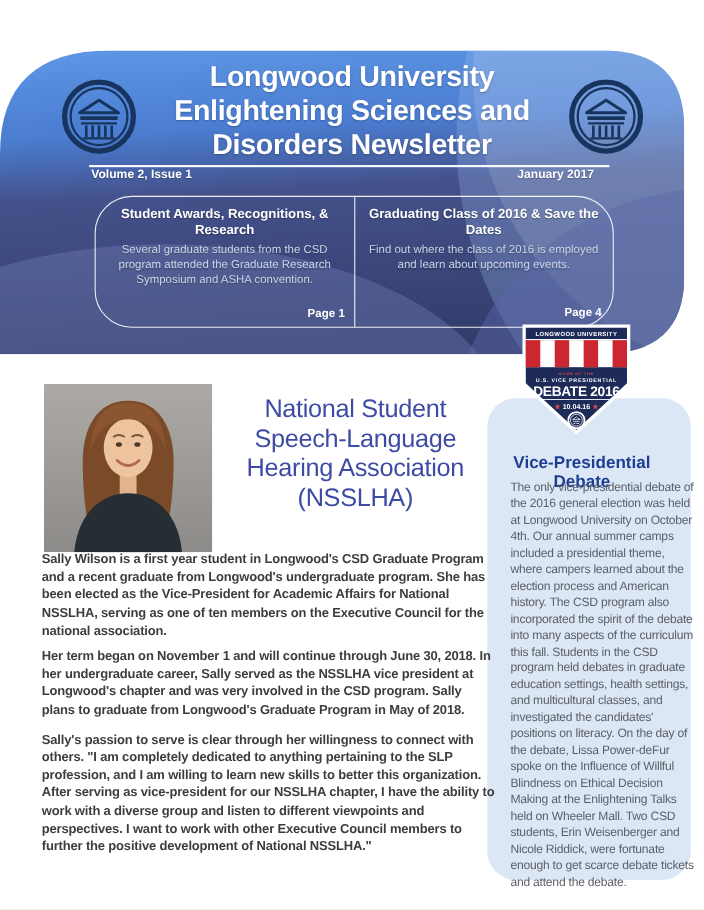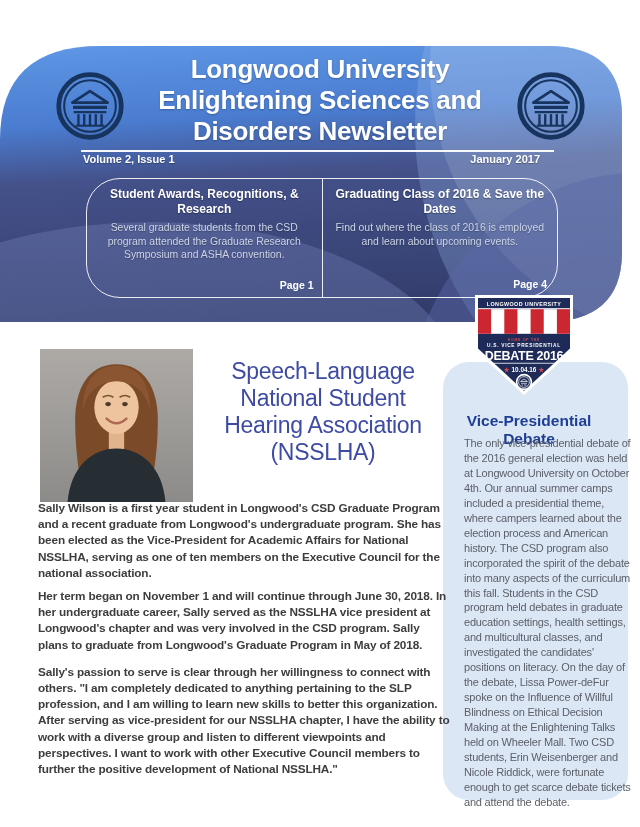--- a/index.html
+++ b/index.html
@@ -187,22 +187,22 @@
       <ellipse cx="44.5" cy="36" rx="1.8" ry="1.4" fill="#4d3a28"></ellipse>
       <ellipse cx="55.5" cy="36" rx="1.8" ry="1.4" fill="#4d3a28"></ellipse>
       <path d="M41,31.5 q3.5,-2.2 7,0" fill="none" stroke="#7a5635" stroke-width="1.1"></path>
       <path d="M52,31.5 q3.5,-2.2 7,0" fill="none" stroke="#7a5635" stroke-width="1.1"></path>
       <path d="M43.5,45.5 q6.5,6 13,0" fill="none" stroke="#b06a52" stroke-width="1.6" stroke-linecap="round"></path>
       <path d="M18,100 C20,77 34,65 50,65 C66,65 80,77 82,100 Z" fill="#262d33"></path>
     </svg>
   </div>
 
   <div class="article-title">
+    <div>National Student</div>
     <div>Speech-Language</div>
-    <div>National Student</div>
     <div>Hearing Association</div>
     <div>(NSSLHA)</div>
   </div>
 
   <div class="article-text">
     <p>Sally Wilson is a first year student in Longwood's CSD Graduate Program and a recent graduate from Longwood's undergraduate program. She has been elected as the Vice-President for Academic Affairs for National NSSLHA, serving as one of ten members on the Executive Council for the national association.</p>
     <p>Her term began on November 1 and will continue through June 30, 2018. In her undergraduate career, Sally served as the NSSLHA vice president at Longwood's chapter and was very involved in the CSD program. Sally plans to graduate from Longwood's Graduate Program in May of 2018.</p>
     <p class="p3">Sally's passion to serve is clear through her  willingness to connect with others. "I am completely dedicated to anything pertaining to the SLP profession, and I am willing to learn new skills to better this organization.  After serving as vice-president for our NSSLHA chapter, I have the ability to work with a diverse group and listen to different viewpoints and perspectives.  I want to work with other Executive Council members to further the positive development of National NSSLHA."</p>
   </div>
 

